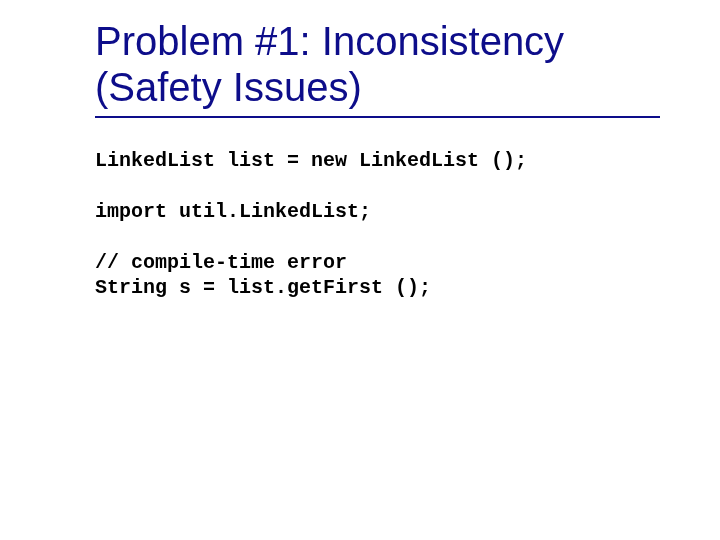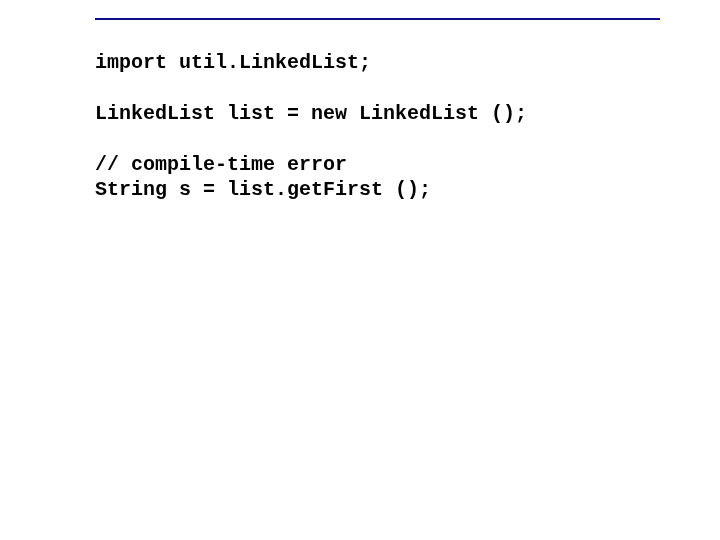--- a/index.html
+++ b/index.html
@@ -42,23 +42,27 @@
   }
   .code-block {
     margin-bottom: 26px;
   }
 </style>
 </head>
 <body>
 
 <div class="slide">
 
+  <h1 class="title">
+    <span>Problem #1: Inconsistency</span><br>
+    <span>(Safety Issues)</span>
+  </h1>
   <div class="underline"></div>
 
+  <div class="code code-block">LinkedList list = new LinkedList ();</div>
+
   <div class="code code-block">import util.LinkedList;</div>
-
-  <div class="code code-block">LinkedList list = new LinkedList ();</div>
 
 
   <div class="code code-block" style="margin-top:24px;"><span>// compile-time error</span>
 <span>String s = list.getFirst ();</span></div>
 
 </div>
 
 </body></html>

